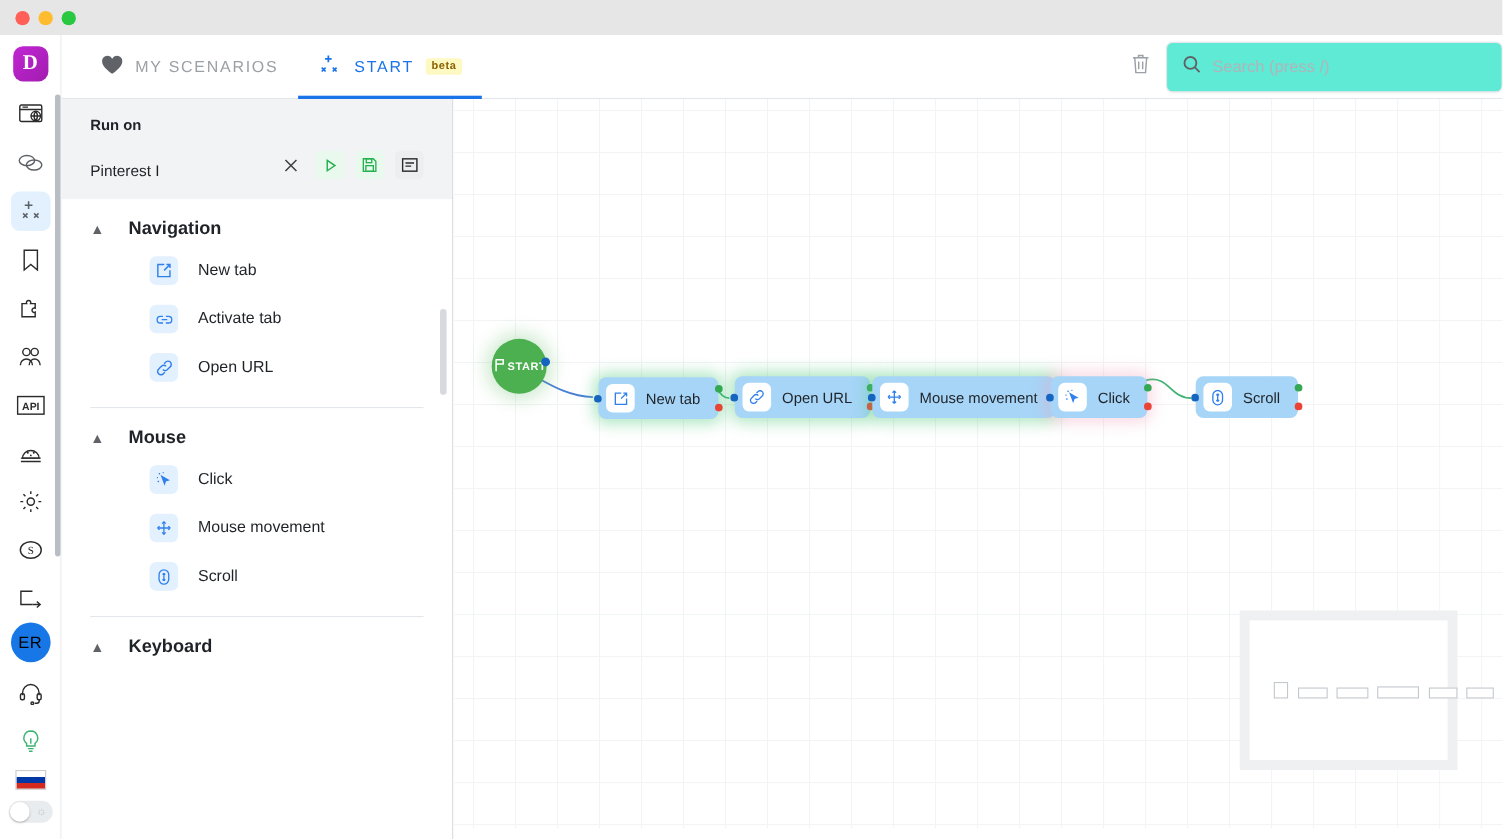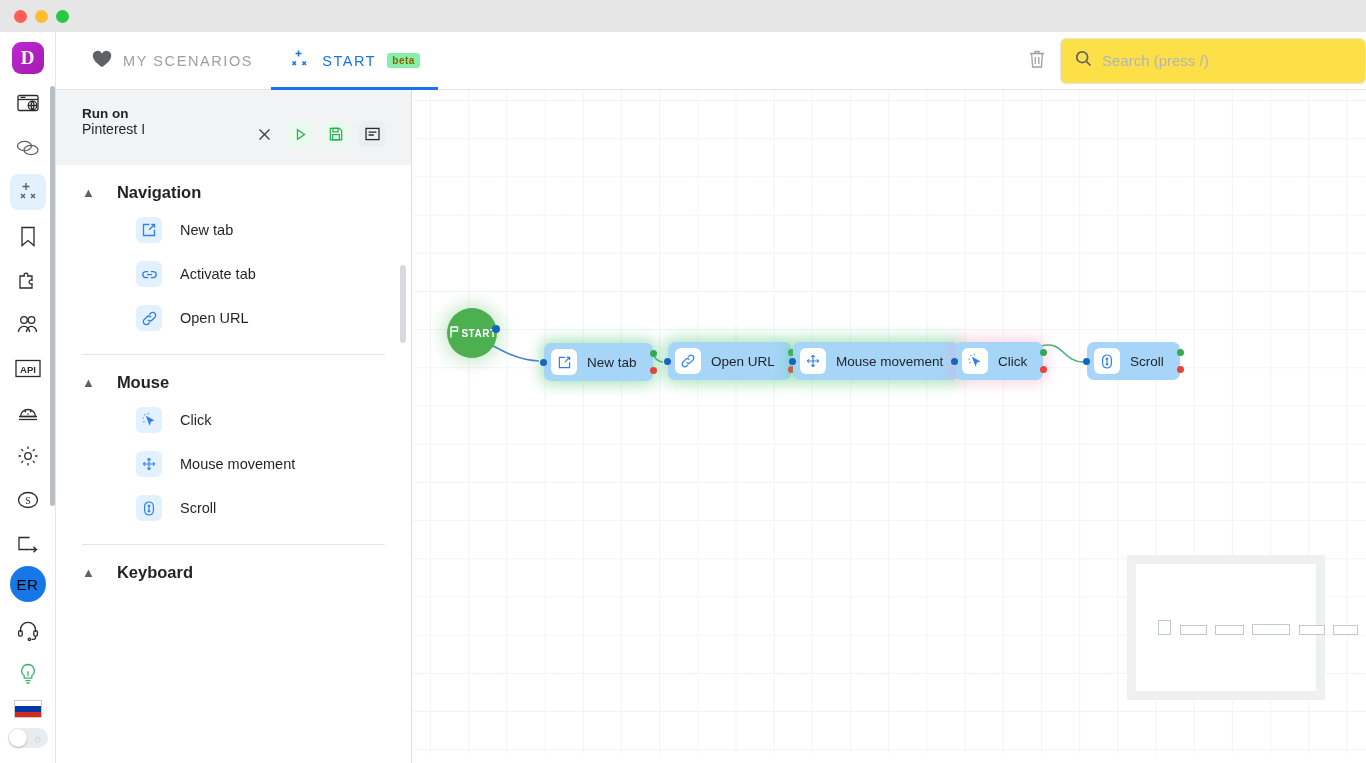--- a/index.html
+++ b/index.html
@@ -84,49 +84,49 @@
     padding: 0 18px; font-size: 14.5px; letter-spacing: 1.6px;
     color: #9aa0a6; position: relative;
   }
   .tab.first { margin-left: 18px; }
   .tab.active { color: #1a73e8; }
   .tab.active::after {
     content: ""; position: absolute; left: 0; right: 0; bottom: 0;
     height: 3px; background: #1a73e8;
   }
   .badge-beta {
-    background: #86efac; color: #8a6100; font-size: 10px; font-weight: bold;
+    background: #fef9c3; color: #8a6100; font-size: 10px; font-weight: bold;
     border-radius: 3px; padding: 2px 5px; letter-spacing: .5px;
   }
   .header-right {
     margin-left: auto; display: flex; align-items: center; gap: 14px;
     padding-right: 0;
   }
   .trash { color: #9aa0a6; }
   .searchbox {
     width: 306px; height: 46px; border: 1px solid #e3e6ea; border-radius: 6px;
     display: flex; align-items: center; gap: 10px; padding: 0 14px;
-    background: #fde047; box-shadow: 0 1px 2px rgba(0,0,0,.03);
+    background: #5eead4; box-shadow: 0 1px 2px rgba(0,0,0,.03);
   }
   .searchbox input {
     border: 0; outline: 0; font-size: 15px; color: #3c4043; width: 240px;
     font-family: "Liberation Sans", sans-serif; background: transparent;
   }
   .searchbox input::placeholder { color: #b0b5ba; }
 
   
   .panel {
     position: absolute; top: 90px; left: 56px; width: 356px; height: 673px;
     background: #fff; border-right: 1px solid #d9dde1; overflow: hidden;
   }
   .runon {
     background: #f2f3f5; padding: 16px 26px 18px 26px;
   }
   .runon-label { font-size: 13.5px; font-weight: bold; color: #1f2328; }
-  .runon-row { display: flex; align-items: flex-start; }
+  .runon-row { margin-top: 16px; display: flex; align-items: flex-end; }
   .runon-name { font-size: 14px; color: #1f2328; }
   .runon-actions { margin-left: auto; display: flex; align-items: center; gap: 10px; }
   .act {
     width: 26px; height: 26px; border-radius: 5px;
     display: flex; align-items: center; justify-content: center;
   }
   .act.x { color: #3c4043; }
   .act.play { background: #e9f9ee; color: #22b14c; }
   .act.save { background: #e9f9ee; color: #22b14c; }
   .act.log { background: #eceef0; color: #2b2b2b; }

